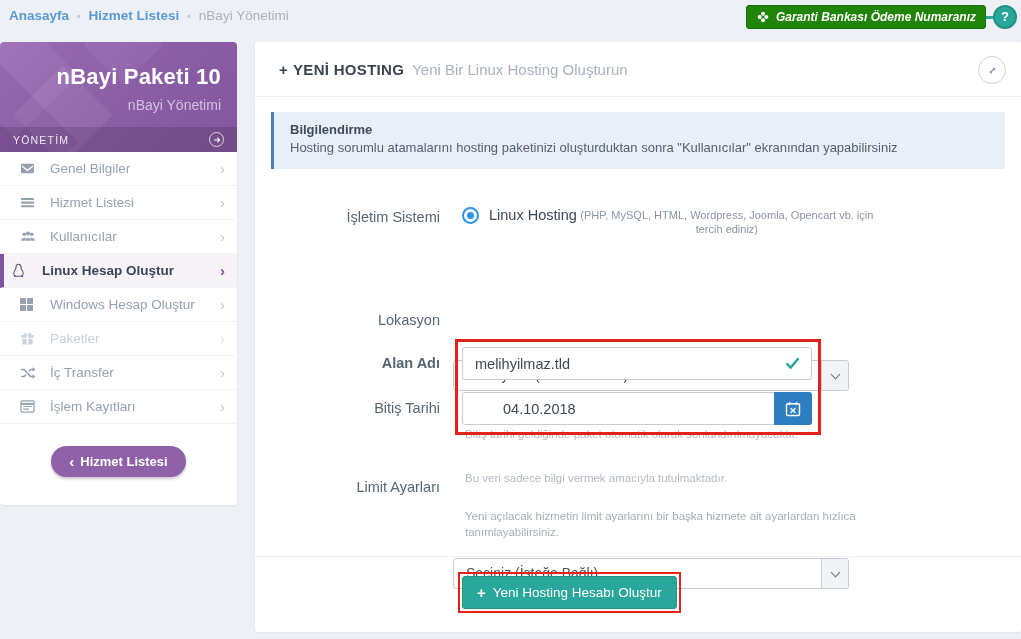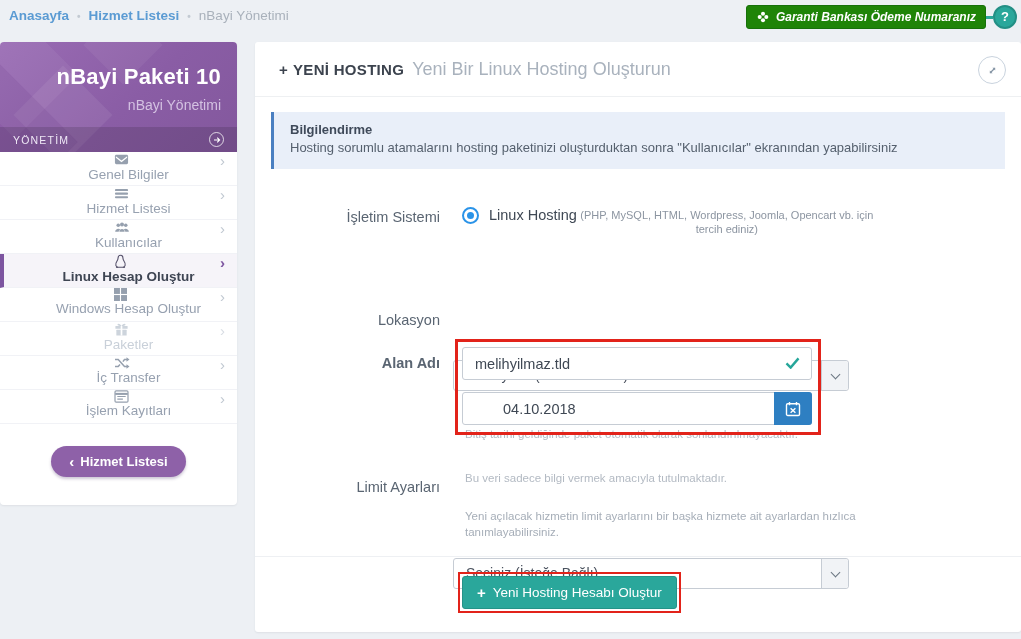--- a/index.html
+++ b/index.html
@@ -54,26 +54,26 @@
     font-size:10.5px; letter-spacing:1.2px;
     display:flex; align-items:center; justify-content:space-between; padding:0 13px;
   }
   .strip-arrow { width:15px; height:15px; border:1px solid rgba(255,255,255,.75); border-radius:50%;
     display:flex; align-items:center; justify-content:center; cursor:pointer; }
 
   .menu { }
   .menu-item {
     position:relative; height:34px; display:flex; align-items:center;
     padding-left:20px; border-bottom:1px solid #f1f2f6;
-    color:#97a1b0; font-size:13.5px; cursor:pointer; background:#fff;flex-direction:column;
+    color:#97a1b0; font-size:13.5px; cursor:pointer; background:#fff;
   }
   .menu-item .mi-icon { width:17px; margin-right:13px; color:#96a0ae; display:flex; align-items:center; }
   .menu-item .chev { position:absolute; right:12px; color:#c0c8d1; font-size:15px; }
   .chev::before { content:"›"; }
-  .menu-item.active { background:#f6f4f9; border-left:4px solid #7d55a0; padding-left:16px; color:#3e4553; font-weight:bold; }
+  .menu-item.active { background:#f6f4f9; border-left:4px solid #7d55a0; padding-left:8px; color:#3e4553; font-weight:bold; }
   .menu-item.active .mi-icon { color:#56526b; }
   .menu-item.active .chev { color:#7d55a0; }
   .menu-item.disabled { color:#c9d0d9; }
   .menu-item.disabled .mi-icon { color:#cdd4dc; }
   .menu-item.disabled .chev { color:#d8dde4; }
 
   .side-foot { height:80px; display:flex; align-items:flex-start; justify-content:center; }
   .back-btn {
     margin-top:22px; height:31px; padding:0 18px; border:none; border-radius:16px;
     background:#8e61a8; color:#fff; font-size:13px; font-weight:bold;
@@ -82,21 +82,21 @@
     display:flex; align-items:center; gap:6px;
   }
   .back-chev::before { content:"‹"; font-size:15px; }
 
   
   .main { position:absolute; left:255px; top:42px; width:766px; height:590px;
     background:#fff; border-radius:3px; box-shadow:0 1px 2px rgba(40,50,70,.08); }
   .main-head { height:55px; display:flex; align-items:center; padding:0 24px; border-bottom:1px solid #eef0f2; }
   .head-title { font-size:15px; font-weight:bold; color:#3c434e; letter-spacing:.3px; display:flex; align-items:center; gap:5px; }
   .icon-plus::before { content:"+"; font-weight:bold; }
-  .head-sub { margin-left:8px; font-size:18px; color:#a9b2bd; }
+  .head-sub { margin-left:8px; font-size:15px; color:#a9b2bd; }
   .expand-btn { position:absolute; right:15px; top:14px; width:28px; height:28px; border-radius:50%;
     border:1px solid #c9d3de; background:#fff; display:flex; align-items:center; justify-content:center; cursor:pointer; }
 
   .info-box {
     position:absolute; left:16px; top:70px; width:734px; height:57px;
     background:#e9eff9; border-left:3px solid #4a7fc1; padding:10px 16px;
   }
   .info-title { font-size:13px; font-weight:bold; color:#3f4a5a; margin-bottom:3px; }
   .info-text  { font-size:13px; color:#55606e; }
 
@@ -352,20 +352,21 @@
     <div class="f-label" style="top:313px;font-weight:bold;">Alan Adı</div>
     <div class="input-wrap" style="top:305px;">
       <input class="text-input" type="text" value="melihyilmaz.tld" style="">
       <span class="check-ico">
         <svg width="15" height="12" viewBox="0 0 16 13" fill="none" stroke="#26a69a" stroke-width="2.6">
             <path d="M1.5 7l4.5 4.5L14.5 1.5"></path>
           </svg>
       </span>
     </div>
 
+    <div class="f-label" style="top:358px;">Bitiş Tarihi</div>
     <div class="input-wrap" style="top:350px;">
       <input class="text-input date-input" type="text" value="04.10.2018" style="">
       <button class="cal-btn">
         <span>
           <svg width="16" height="16" viewBox="0 0 16 16" fill="none" stroke="#fff" stroke-width="1.4">
               <rect x="1.5" y="2.8" width="13" height="11.7" rx="1.3"></rect>
               <path d="M4.5 1v3.2M11.5 1v3.2"></path>
               <path d="M5.6 7.2l4.8 4.6M10.4 7.2l-4.8 4.6"></path>
             </svg>
         </span>

